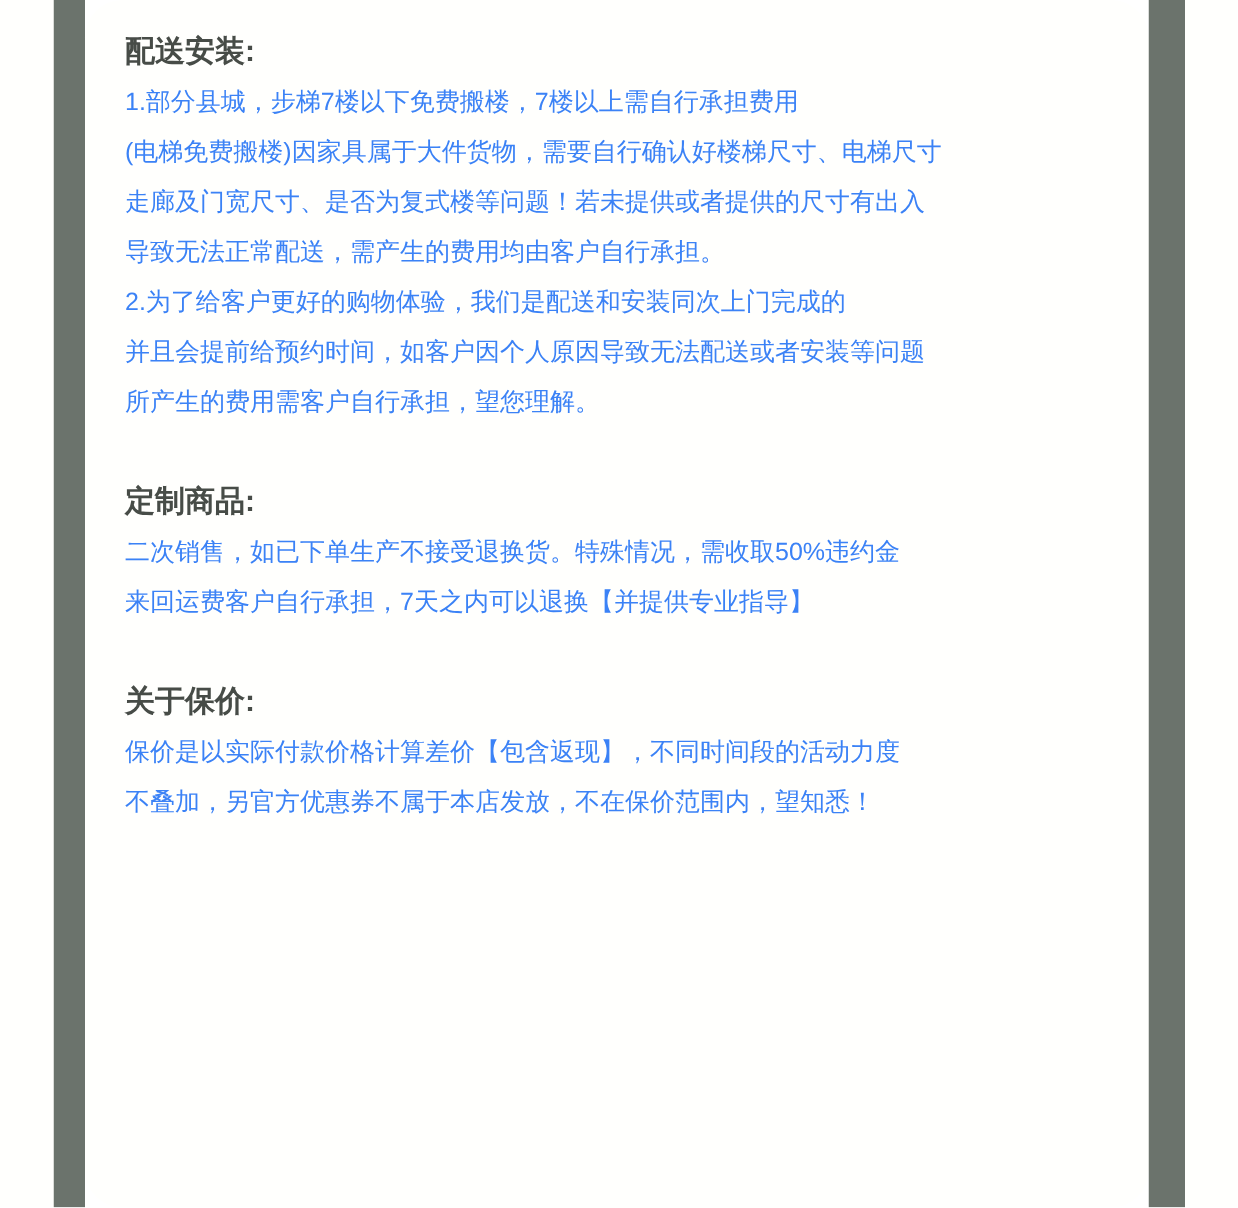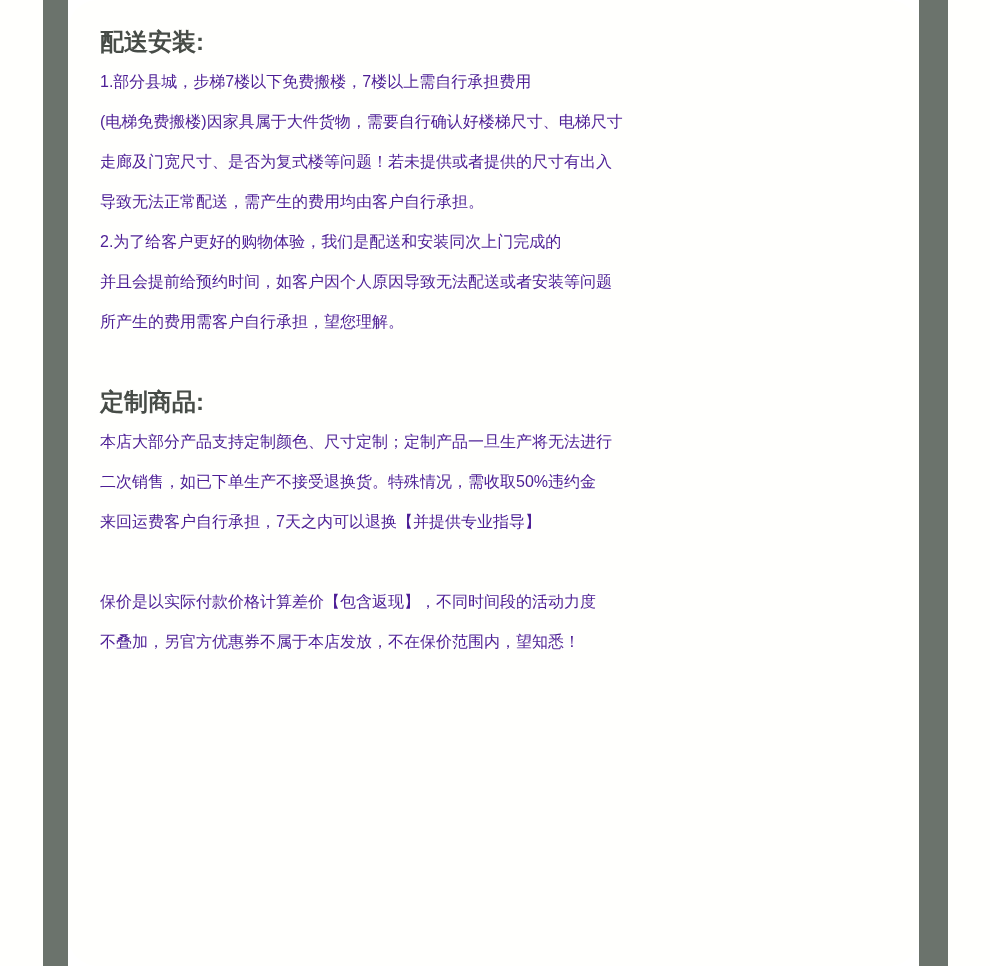--- a/index.html
+++ b/index.html
@@ -42,23 +42,23 @@
   .policy-section + .policy-section { margin-top: 40px; }
   .section-heading {
     margin: 0;
     font-size: 24px;
     line-height: 40px;
     font-weight: bold;
     color: #474c47;
   }
   .policy-line {
     margin: 0;
-    font-size: 16px;
+    font-size: 20px;
     line-height: 40px;
-    color: #4c1d95;
+    color: #3b82f6;
     white-space: nowrap;
   }
 </style>
 </head>
 <body>
 
 <div class="page">
   <div class="edge edge-left"></div>
   <div class="band band-left"></div>
 
@@ -70,27 +70,27 @@
       <p class="policy-line">(电梯免费搬楼)因家具属于大件货物，需要自行确认好楼梯尺寸、电梯尺寸</p>
       <p class="policy-line">走廊及门宽尺寸、是否为复式楼等问题！若未提供或者提供的尺寸有出入</p>
       <p class="policy-line">导致无法正常配送，需产生的费用均由客户自行承担。</p>
       <p class="policy-line">2.为了给客户更好的购物体验，我们是配送和安装同次上门完成的</p>
       <p class="policy-line">并且会提前给预约时间，如客户因个人原因导致无法配送或者安装等问题</p>
       <p class="policy-line">所产生的费用需客户自行承担，望您理解。</p>
     </div>
 
     <div class="policy-section">
       <h2 class="section-heading">定制商品:</h2>
-      <p class="policy-line">本店大部分产品支持定制颜色、尺寸定制；定制产品一旦生产将无法进行</p>
       <p class="policy-line">二次销售，如已下单生产不接受退换货。特殊情况，需收取50%违约金</p>
       <p class="policy-line">来回运费客户自行承担，7天之内可以退换【并提供专业指导】</p>
     </div>
 
 
     <div class="policy-section">
+      <h2 class="section-heading">关于保价:</h2>
       <p class="policy-line">保价是以实际付款价格计算差价【包含返现】，不同时间段的活动力度</p>
       <p class="policy-line">不叠加，另官方优惠券不属于本店发放，不在保价范围内，望知悉！</p>
     </div>
 
   </div>
 
   <div class="band band-right"></div>
   <div class="edge edge-right"></div>
 </div>
 

